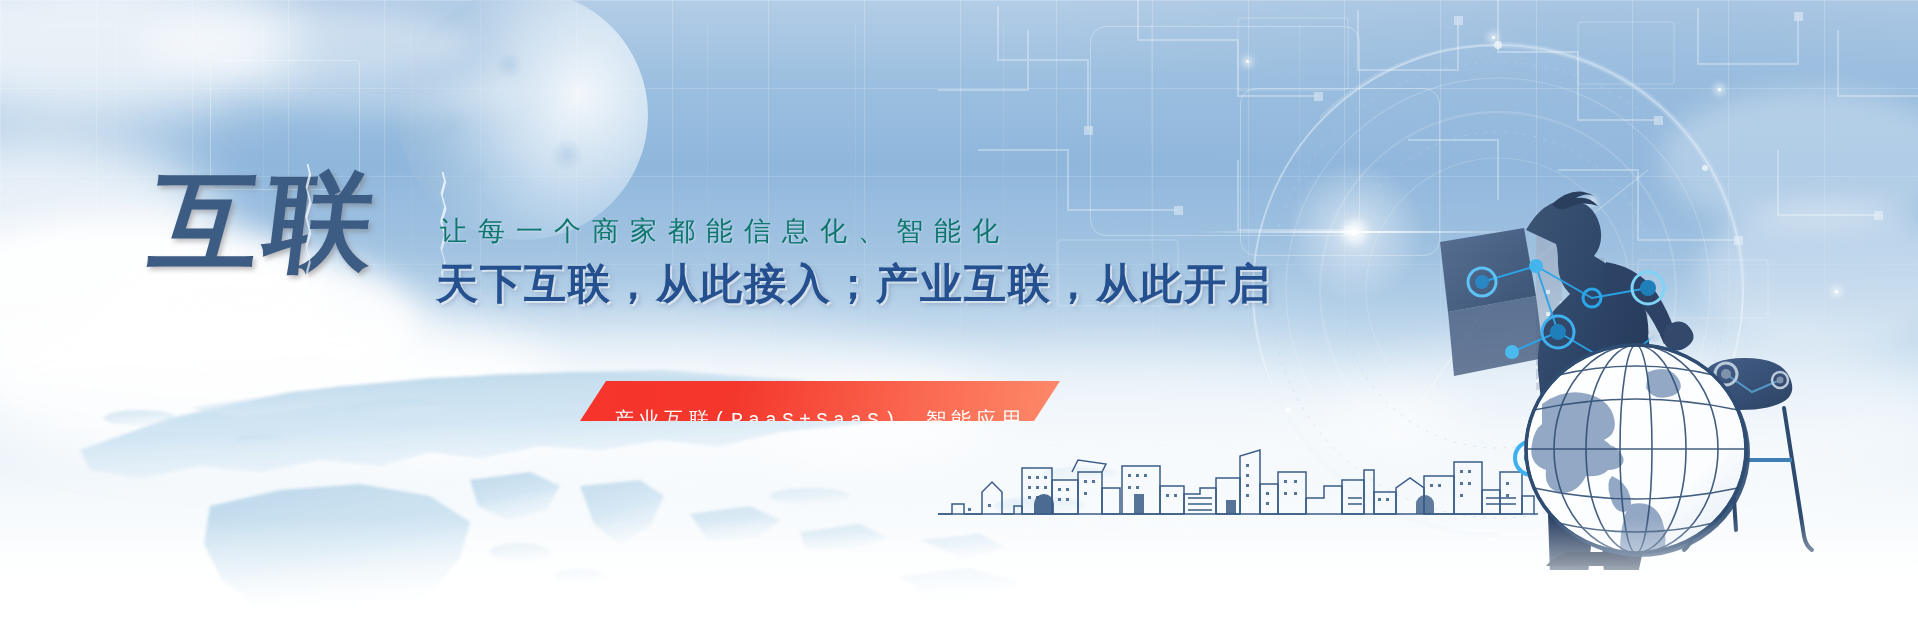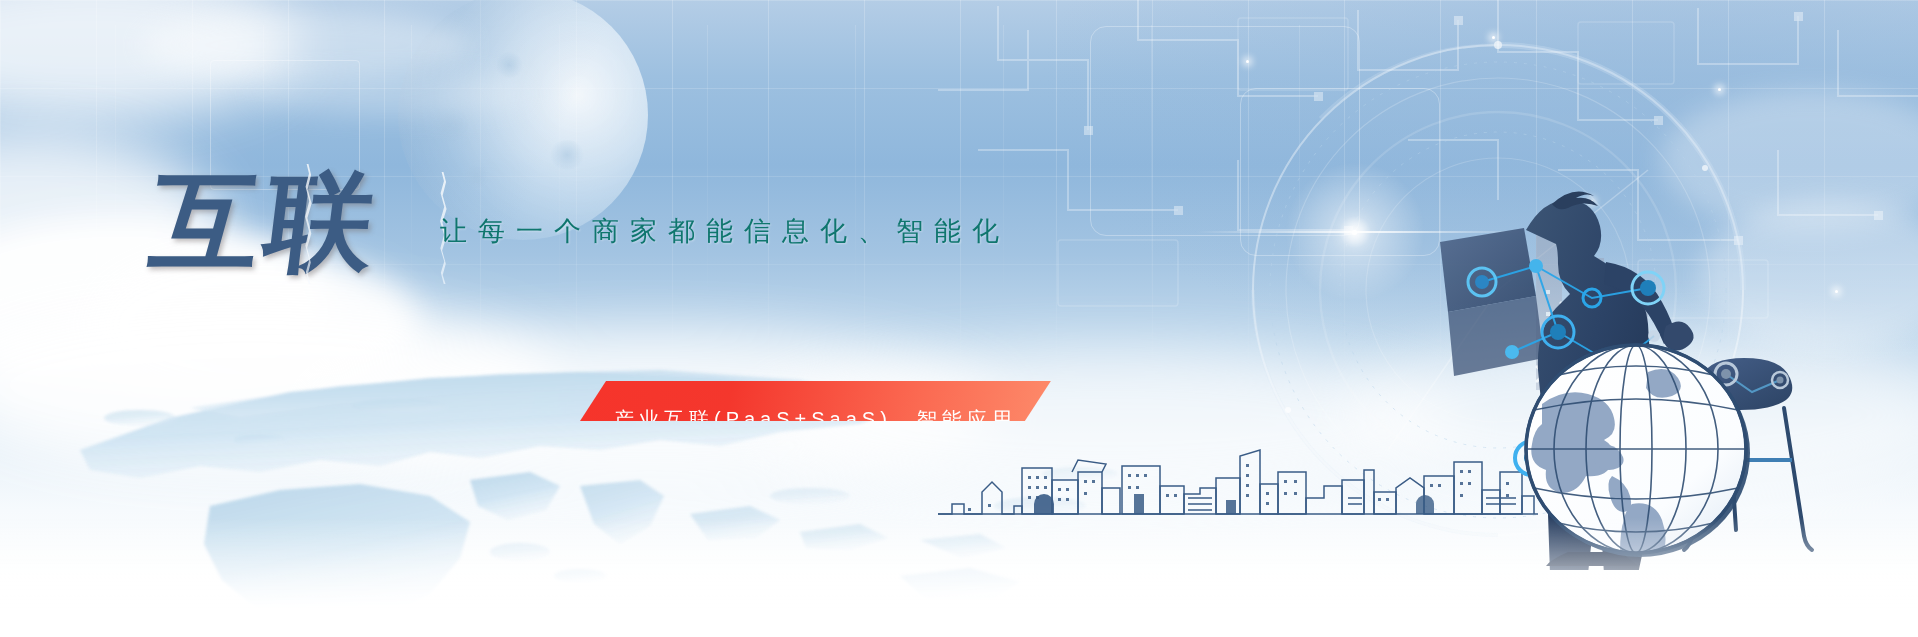--- a/index.html
+++ b/index.html
@@ -170,21 +170,21 @@
   .redbar{
     position:absolute; left:580px; top:381px;
     height:40px; padding:0 34px;
     display:flex; align-items:center;
     background:linear-gradient(100deg,#f6342b 0%,#f4372d 32%,#fb6a52 72%,#fd8a6a 100%);
     clip-path:polygon(26px 0, 100% 0, calc(100% - 26px) 100%, 0 100%);
     box-shadow:0 2px 7px rgba(180,60,40,.26);
   }
   .redbar span{
     color:#ffffff; font-size:20px; letter-spacing:5px;
-    font-family:Liberation Sans, sans-serif;
+    font-family:Liberation Mono, monospace;
     white-space:nowrap;
     margin-top:36px;
   }
 
   .bottom-fade{
     position:absolute; left:0; bottom:0; width:100%; height:120px;
     background:linear-gradient(to bottom, rgba(255,255,255,0), #ffffff 78%);
     pointer-events:none;
   }
 </style>
@@ -570,19 +570,20 @@
       </g>
       <ellipse cx="116" cy="111" rx="110" ry="104" fill="none" stroke="#2f4d72" stroke-width="3.5"></ellipse>
     </svg>
   </div>
 
   <div class="headline-big">互联</div>
   <div class="crack" style="left:303px;"></div>
   <div class="crack" style="left:438px; top:172px; height:112px;"></div>
 
   <div class="tagline1">让每一个商家都能信息化、智能化</div>
+  <div class="tagline2">天下互联，从此接入；产业互联，从此开启</div>
 
   <div class="redbar">
     <span>产业互联(PaaS+SaaS)、智能应用</span>
   </div>
 
   <div class="bottom-fade"></div>
 </div>
 
 </body></html>

